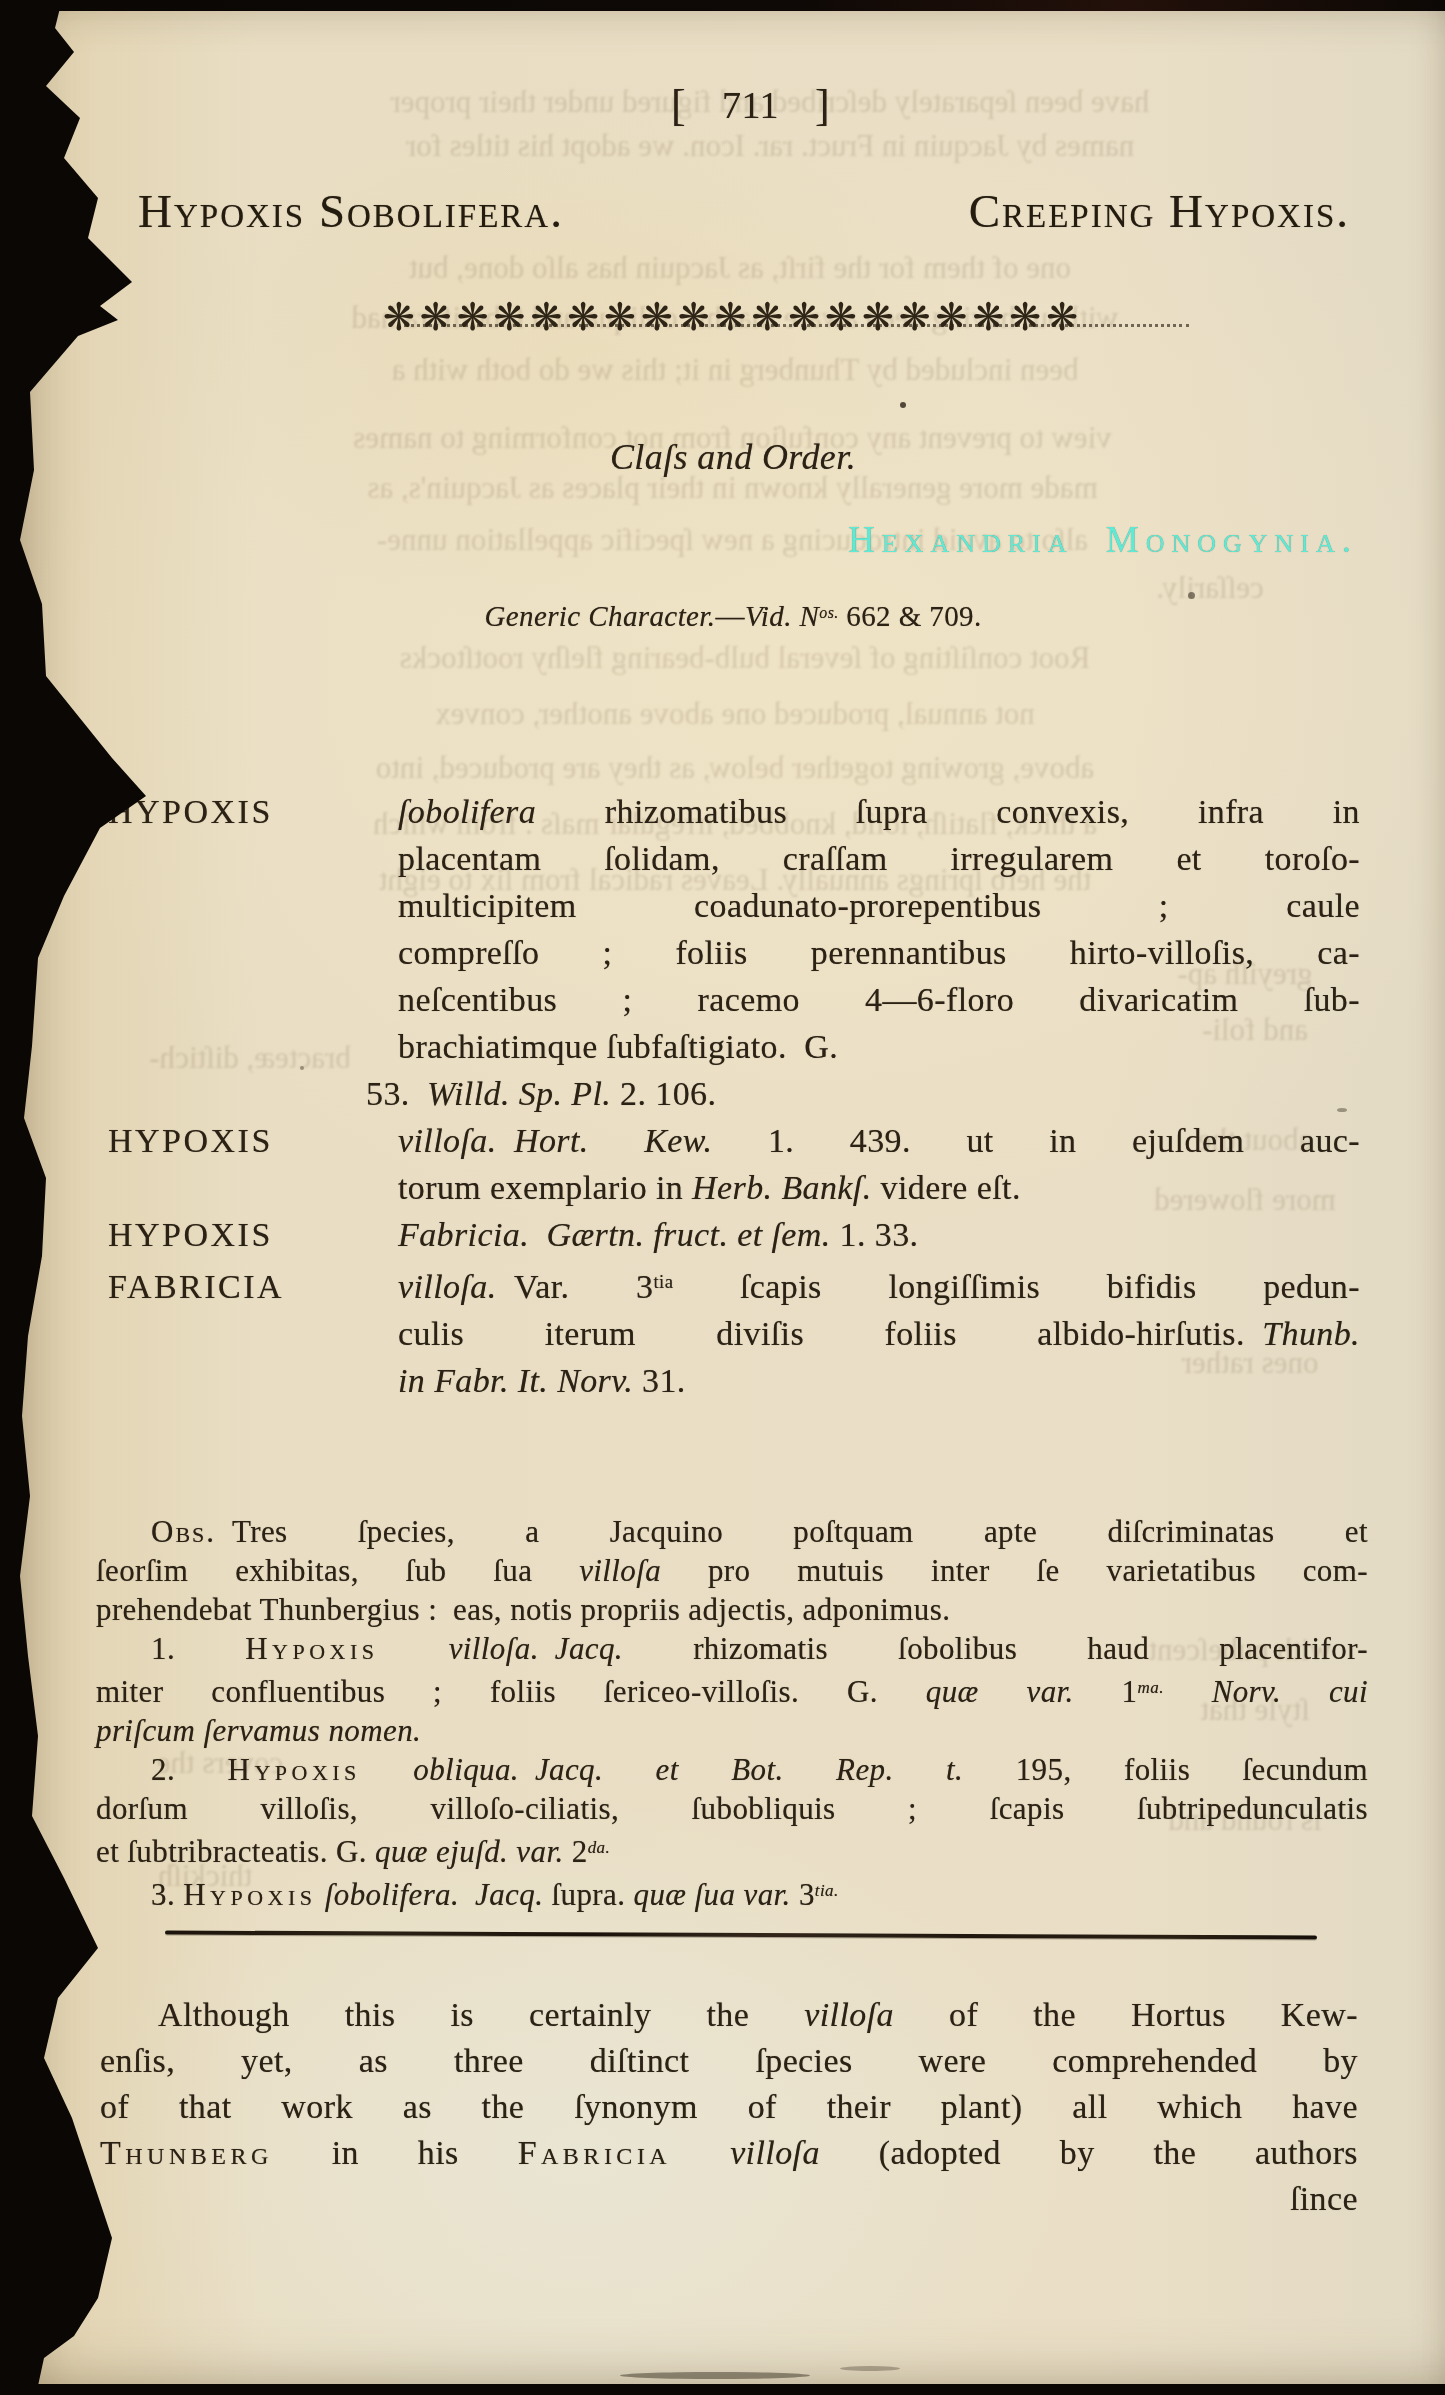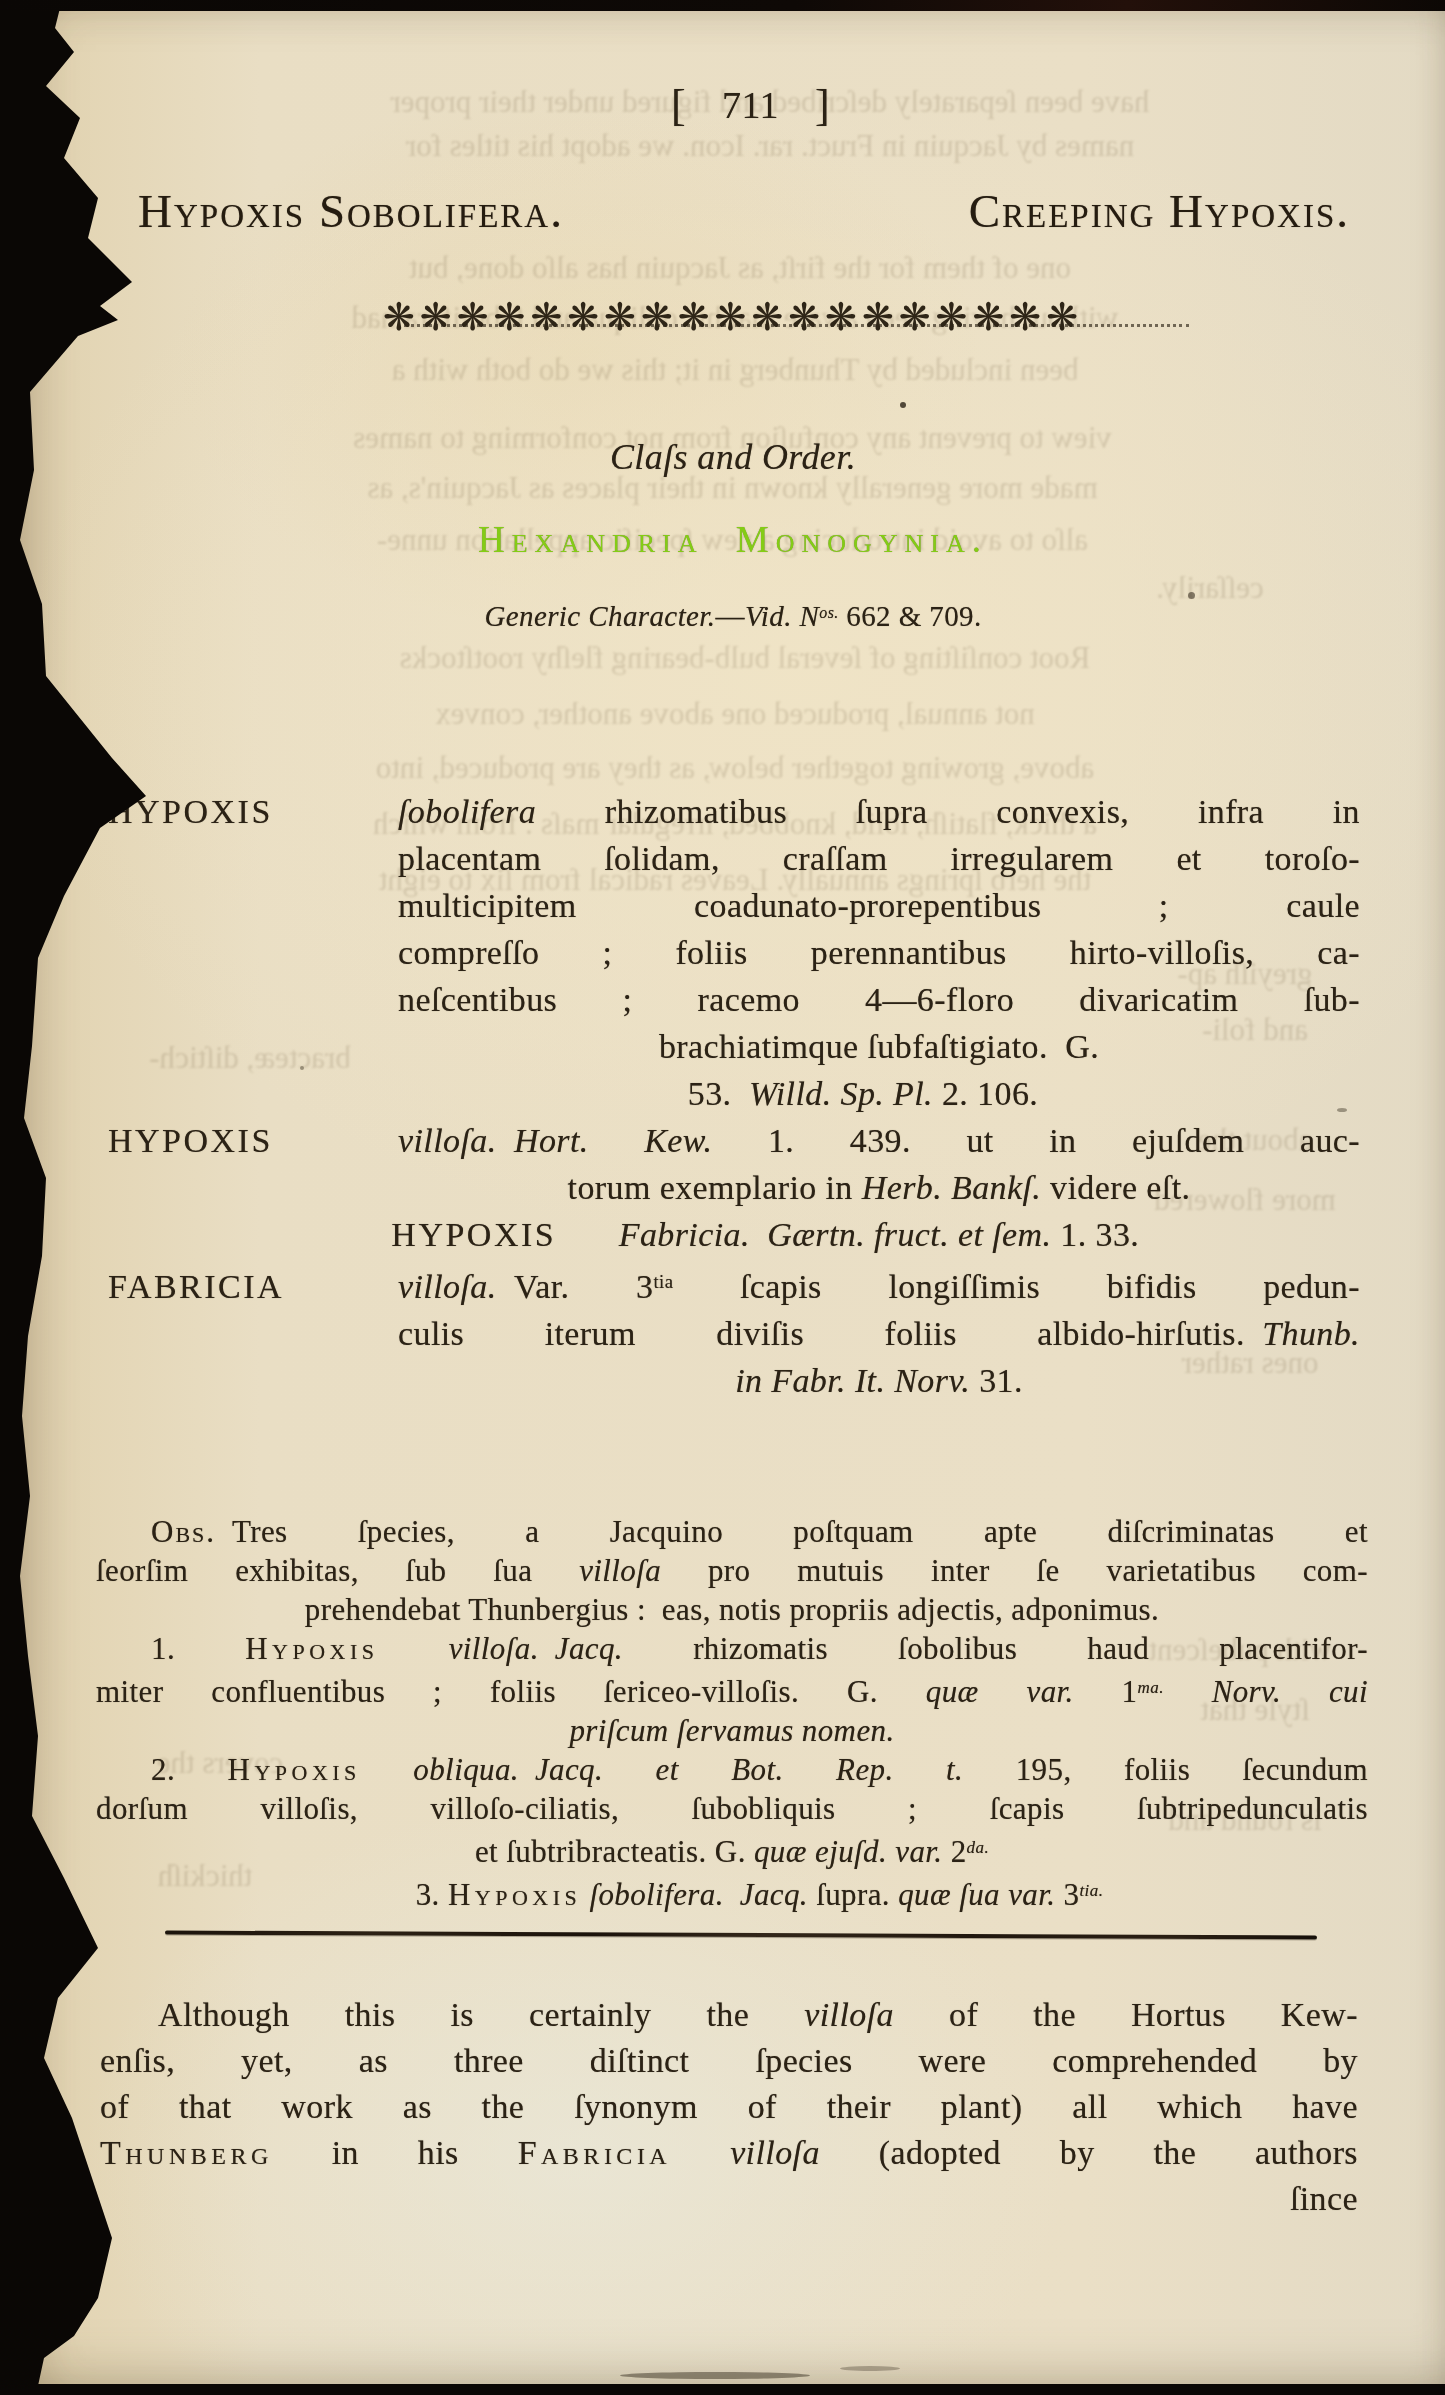--- a/index.html
+++ b/index.html
@@ -30,30 +30,30 @@
   
   .title{left:138px;top:184px;width:1212px;display:flex;justify-content:space-between;
     font-variant:small-caps;font-size:47px;letter-spacing:2px;color:#251c10;}
   
   .orn{left:108px;top:295px;width:1250px;text-align:center;
     font-family:"DejaVu Sans",sans-serif;font-size:38px;letter-spacing:5px;color:#2e2517;}
   .dotline{left:404px;top:324px;width:785px;border-top:3px dotted rgba(46,37,23,.65);height:0;}
   .h-italic{font-style:italic;}
   .class-order{left:108px;top:436px;width:1250px;font-size:36px;}
   .hexandria{left:108px;top:518px;width:1250px;font-variant:small-caps;font-size:37px;
-    letter-spacing:7px;word-spacing:16px;color:#84cc16;}
+    letter-spacing:7px;word-spacing:16px;color:#5eead4;text-align:right;}
   .generic{left:108px;top:600px;width:1250px;font-size:29px;}
   .specific{left:108px;top:718px;width:1250px;font-size:35px;}
   
   .synon{left:108px;top:788px;width:1252px;font-size:34px;line-height:47px;}
   .obs{left:96px;top:1484px;width:1272px;font-size:31px;line-height:39px;margin-top:28px;}
   .para{left:100px;top:1992px;width:1258px;font-size:34px;line-height:46px;}
   .tl{white-space:normal;}
   .a-j{text-align:justify;text-align-last:justify;-moz-text-align-last:justify;}
-  .a-l{text-align:center;}
+  .a-l{text-align:left;}
   .a-r{text-align:right;}
   .a-c{text-align:center;text-align-last:center;}
   .genus{display:inline-block;min-width:290px;letter-spacing:2.5px;}
   .s-r{font-style:normal;}
   .s-i{font-style:italic;}
   .s-sc{font-variant:small-caps;letter-spacing:2px;}
   .s-scs{font-variant:small-caps;letter-spacing:4.5px;}
   .s-sup{font-size:.55em;vertical-align:.52em;}
   .s-supi{font-size:.55em;vertical-align:.52em;font-style:italic;}
   .rule{left:165px;top:1933px;width:1152px;height:4px;background:

